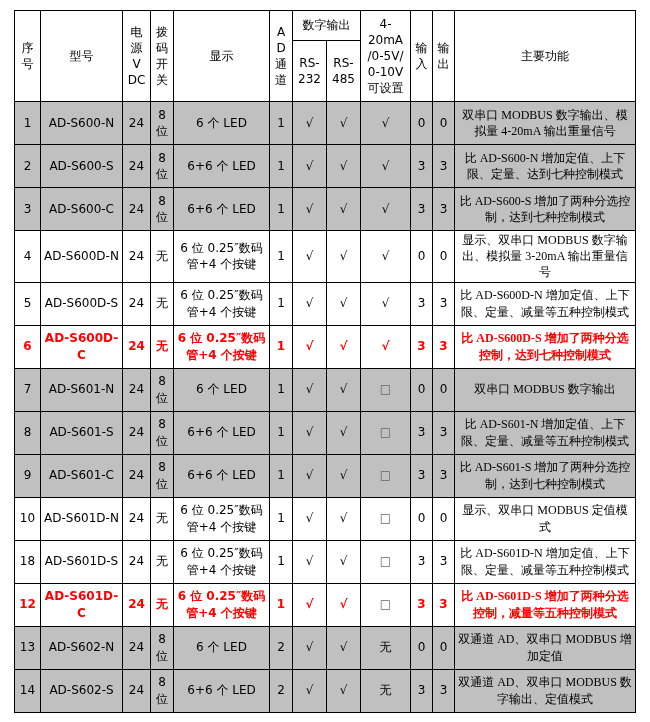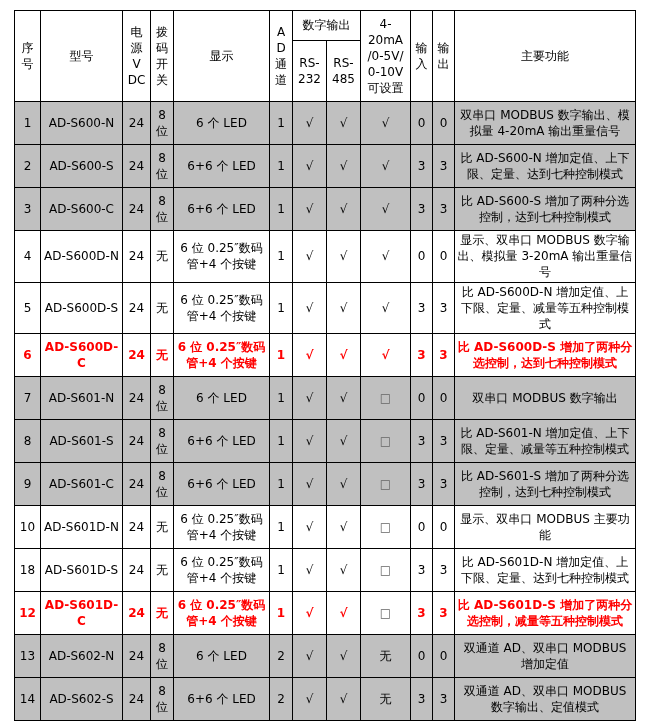--- a/index.html
+++ b/index.html
@@ -35,20 +35,21 @@
   }
   thead tr.h1 { height: 30px; }
   thead tr.h2 { height: 61px; }
   tbody tr { height: 43px; }
   tbody tr.shaded td { background: #c0c0c0; }
   tbody tr.highlight td { color: #ff0000; font-weight: bold; }
   td.func {
     text-align: left;
     padding-left: 5px;
     padding-right: 3px;
+    font-family: Liberation Serif, serif;
   }
   .box-icon { color: #666666; font-weight: normal; }
   .check-icon { font-style: normal; }
 </style>
 </head>
 <body>
 
 <div class="page">
   <table class="spec">
     <colgroup>
@@ -239,35 +240,35 @@
           <td>AD-S601D-N</td>
           <td>24</td>
           <td>无</td>
           <td>6 位 0.25″数码管+4 个按键</td>
           <td>1</td>
           <td><span class="check-icon">√</span></td>
           <td><span class="check-icon">√</span></td>
           <td><span class="box-icon">□</span></td>
           <td>0</td>
           <td>0</td>
-          <td class="func">显示、双串口 MODBUS 主要功能</td>
+          <td class="func">显示、双串口 MODBUS 定值模式</td>
         </tr>
         <tr>
           <td>18</td>
           <td>AD-S601D-S</td>
           <td>24</td>
           <td>无</td>
           <td>6 位 0.25″数码管+4 个按键</td>
           <td>1</td>
           <td><span class="check-icon">√</span></td>
           <td><span class="check-icon">√</span></td>
           <td><span class="box-icon">□</span></td>
           <td>3</td>
           <td>3</td>
-          <td class="func">比 AD-S601D-N 增加定值、上下限、定量、达到七种控制模式</td>
+          <td class="func">比 AD-S601D-N 增加定值、上下限、定量、减量等五种控制模式</td>
         </tr>
         <tr class="highlight">
           <td>12</td>
           <td>AD-S601D-C</td>
           <td>24</td>
           <td>无</td>
           <td>6 位 0.25″数码管+4 个按键</td>
           <td>1</td>
           <td><span class="check-icon">√</span></td>
           <td><span class="check-icon">√</span></td>

